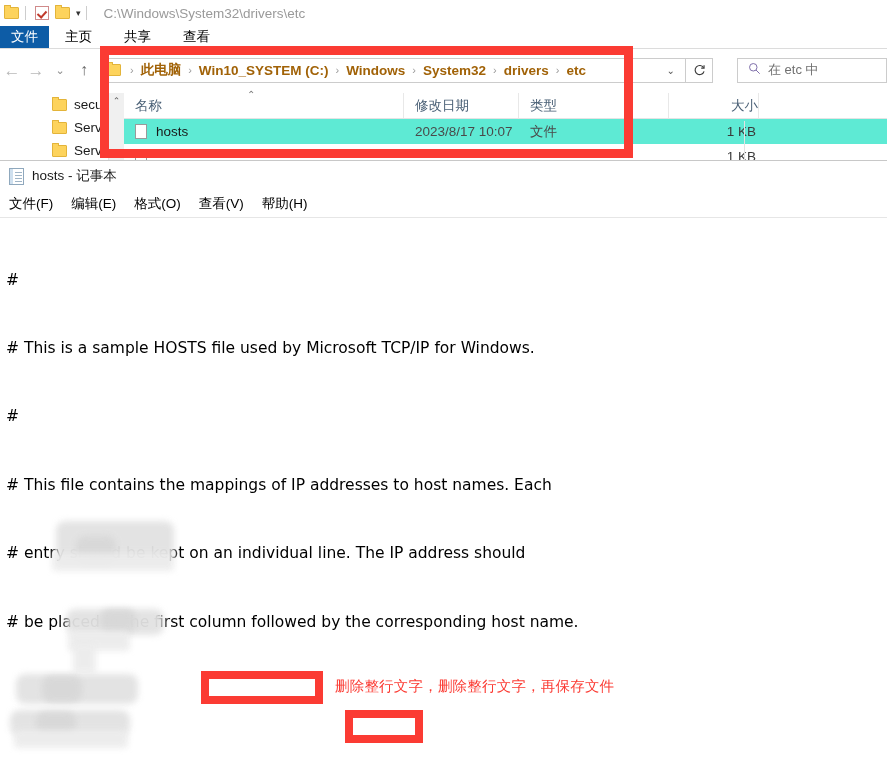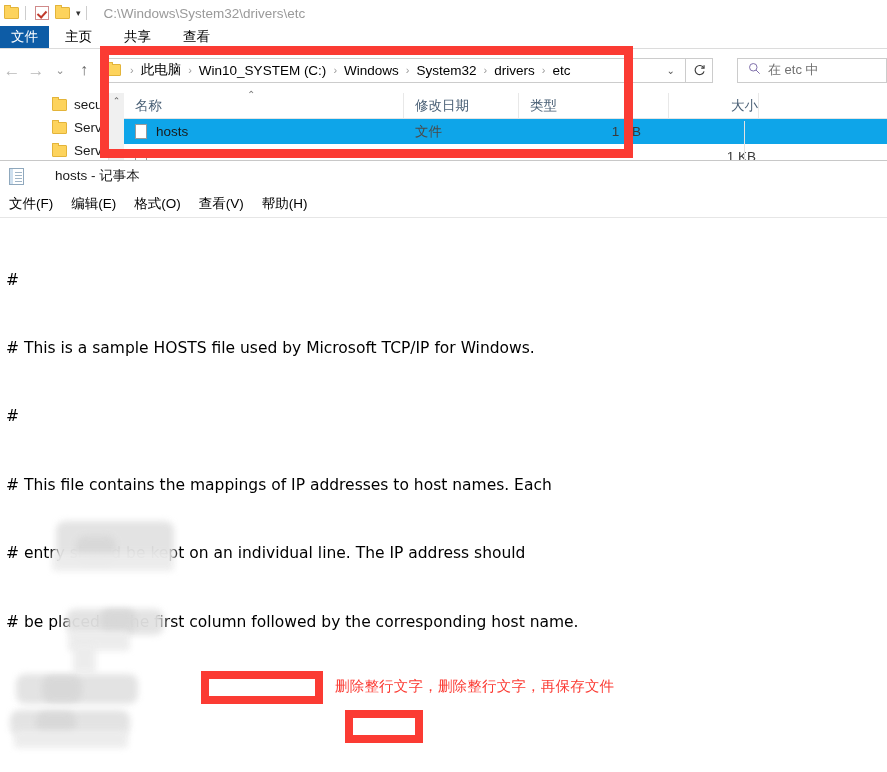--- a/index.html
+++ b/index.html
@@ -160,23 +160,24 @@
     align-items: center;
     box-sizing: border-box;
     min-width: 0;
   }
   .addr-ico {
     margin: 0 3px 0 3px;
     flex: none;
   }
   .crumb {
     font-size: 13.5px;
-    color: #000000;
+    color: #a16207;
     white-space: nowrap;
     padding: 0 1px;
+    font-weight: bold;
   }
   .crumb-sep {
     color: #9a9a9a;
     font-size: 11px;
     padding: 0 6px;
     flex: none;
   }
   .addr-spacer { flex: 1 1 auto; }
   .addr-caret {
     color: #555;
@@ -285,21 +286,21 @@
     font-size: 10px;
     color: #7b7b7b;
   }
   .fl-row {
     height: 25px;
     display: flex;
     align-items: center;
     font-size: 13.5px;
     color: #1a1a1a;
   }
-  .fl-row.sel { background: #0ea5e9; }
+  .fl-row.sel { background: #5eead4; }
   .fl-row .cell {
     height: 25px;
     display: flex;
     align-items: center;
     padding-left: 11px;
     box-sizing: border-box;
   }
   .file-ico {
     width: 12px; height: 15px;
     border: 1px solid #9a9a9a;
@@ -331,21 +332,20 @@
     border-top: 1px solid #c8c8c8;
     overflow: hidden;
   }
   .np-title {
     height: 30px;
     display: flex;
     align-items: center;
     padding-left: 9px;
     font-size: 13.5px;
     color: #1a1a1a;
-    gap: 23px;
   }
   .np-ico {
     width: 15px; height: 17px;
     margin-right: 8px;
     flex: none;
     background: linear-gradient(90deg,#cfe0ef 0 3px,#ffffff 3px 100%);
     border: 1px solid #8fa8bd;
     box-sizing: border-box;
     position: relative;
   }
@@ -508,20 +508,21 @@
       <div class="col col-date">修改日期</div>
       <div class="col col-type">类型</div>
       <div class="col col-size">大小</div>
     </div>
 
     <div class="fl-row sel">
       <div class="cell col-name">
         <span class="file-ico"></span>
         <span>hosts</span>
       </div>
+      <div class="cell col-date">2023/8/17 10:07</div>
       <div class="cell col-type">文件</div>
       <div class="cell col-size">1 KB</div>
     </div>
 
     <div class="fl-row partial">
       <div class="cell col-name">
         <span class="file-ico"></span>
         <span></span>
       </div>
       <div class="cell col-date"></div>

